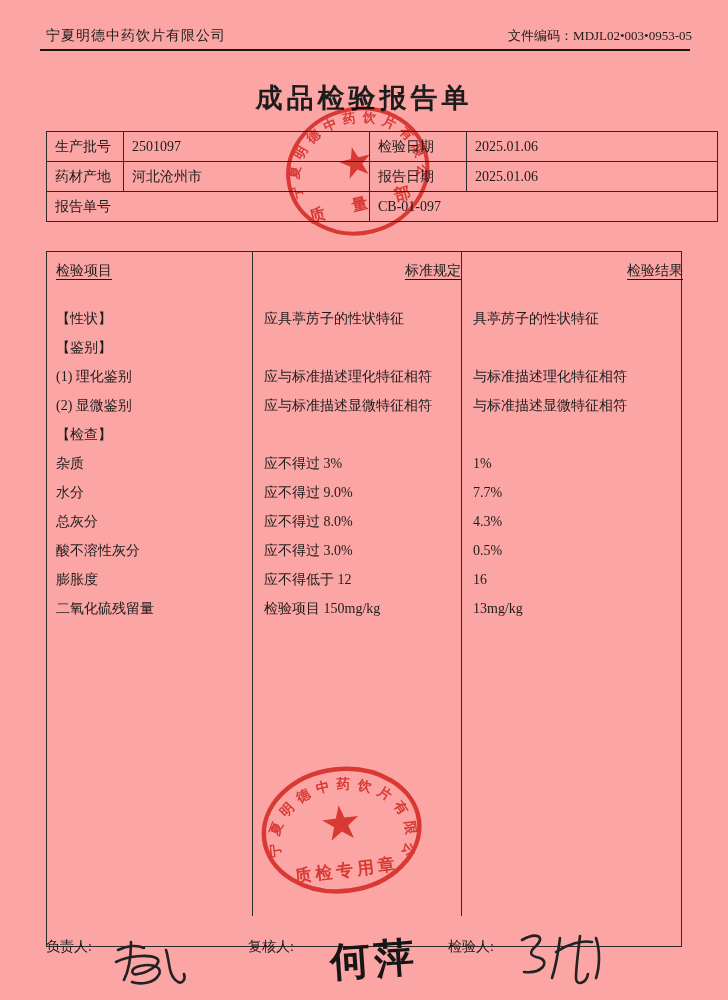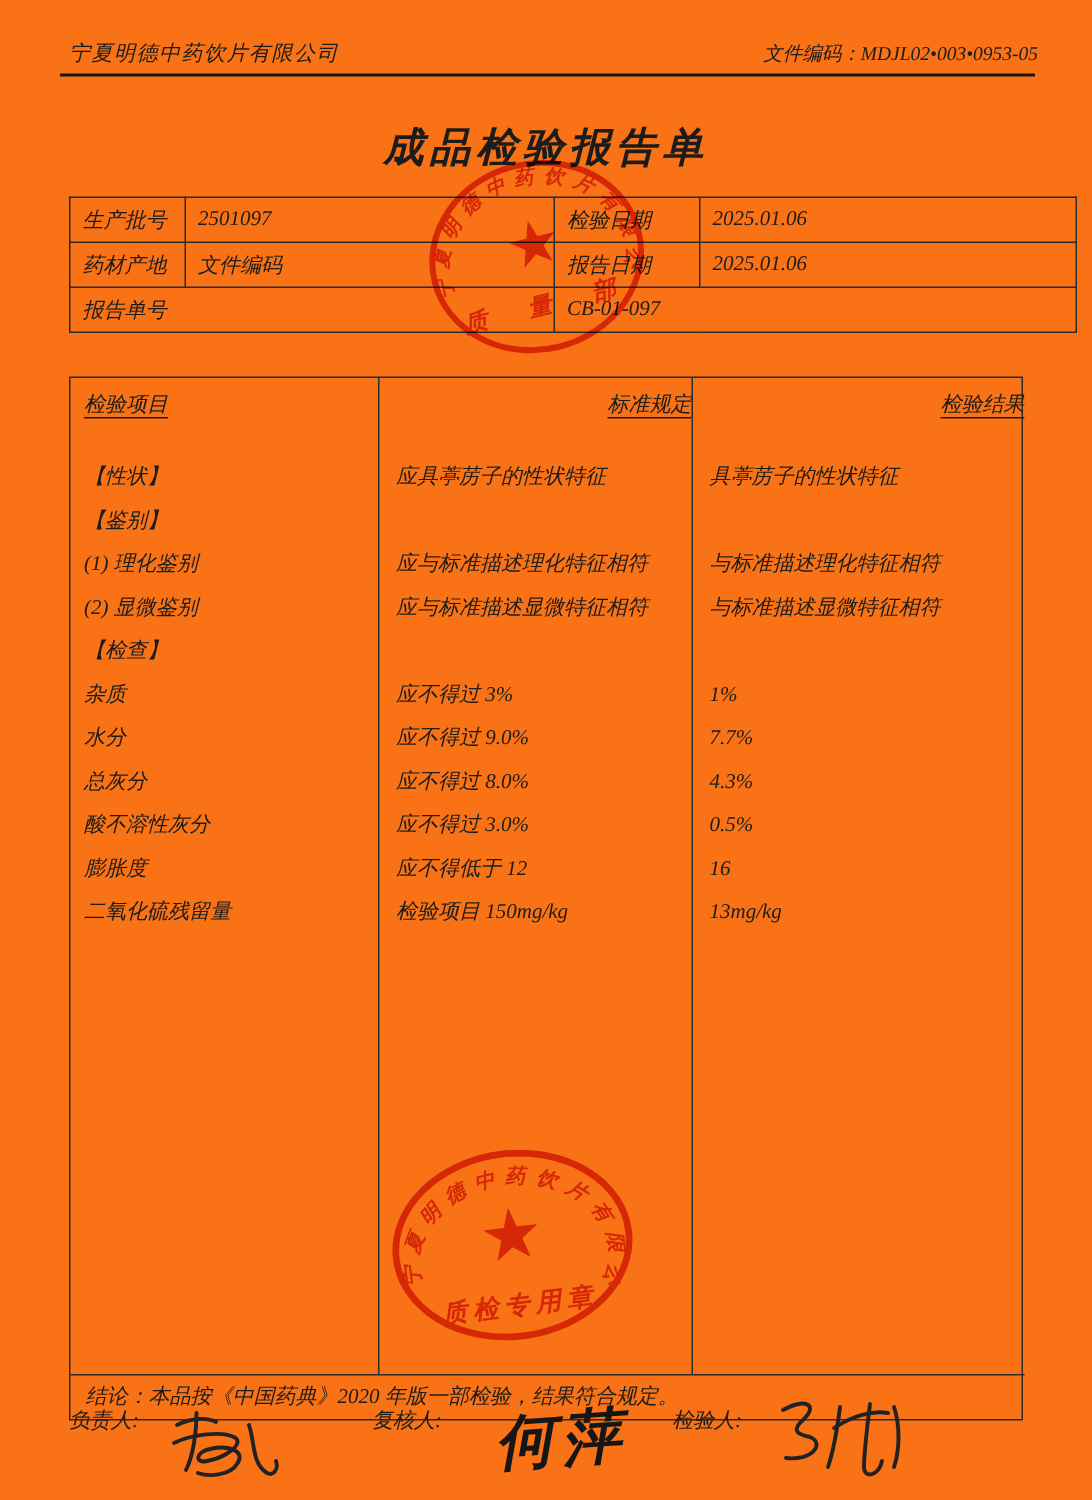--- a/index.html
+++ b/index.html
@@ -1,18 +1,18 @@
 <!DOCTYPE html>
 <html><head>
 <meta charset="utf-8">
 <style>
   html,body{margin:0;padding:0;background:#ffffff;}
   .page{
-    position:relative;width:728px;height:1000px;background:#f97316;overflow:hidden;
-    font-family:"Liberation Serif","DejaVu Serif",serif;color:#1c1c1c;font-style:italic;
+    position:relative;width:728px;height:1000px;background:#fca5a5;overflow:hidden;
+    font-family:"Liberation Serif","DejaVu Serif",serif;color:#1c1c1c;
   }
   
   .company{position:absolute;left:46px;top:27px;font-size:14px;letter-spacing:1px;}
   .doc-code{position:absolute;right:36px;top:27px;font-size:13px;}
   .head-rule{position:absolute;left:40px;top:49px;width:650px;height:2px;background:#161616;}
   
   .title{position:absolute;left:0;top:80px;width:100%;text-align:center;
          font-size:27px;font-weight:bold;letter-spacing:4px;}
   
   table.info{position:absolute;left:46px;top:131px;border-collapse:collapse;table-layout:fixed;}
@@ -57,21 +57,21 @@
   <table class="info">
     <tbody>
     <tr>
       <td class="w1">生产批号</td>
       <td class="w2">2501097</td>
       <td class="w3">检验日期</td>
       <td class="w4">2025.01.06</td>
     </tr>
     <tr>
       <td class="w1">药材产地</td>
-      <td class="w2">文件编码</td>
+      <td class="w2">河北沧州市</td>
       <td class="w3">报告日期</td>
       <td class="w4">2025.01.06</td>
     </tr>
     <tr>
       <td colspan="2">报告单号</td>
       <td colspan="2">CB-01-097</td>
     </tr>
   </tbody>
     </table>
 
@@ -121,21 +121,20 @@
     <div class="cell c3">16</div>
 
     <div class="cell c1">二氧化硫残留量</div>
     <div class="cell c2">检验项目 150mg/kg</div>
     <div class="cell c3">13mg/kg</div>
 
     <div class="cell c1"></div>
     <div class="cell c2"></div>
     <div class="cell c3"></div>
 
-    <div class="concl">结论：本品按《中国药典》2020 年版一部检验，结果符合规定。</div>
   </div>
 
   <svg class="stamp stamp-top" width="160" height="146" viewBox="0 0 160 146">
     <defs>
         <path id="arcTop" d="M 26,98 A 60,52 0 1 1 134,98" fill="none"></path>
       </defs>
     <ellipse cx="80" cy="72" rx="70" ry="62" fill="none" stroke="#d8453c" stroke-width="4"></ellipse>
     <text font-size="13" letter-spacing="6" fill="#d8453c" font-weight="bold">
       <textPath href="#arcTop" startOffset="14">宁夏明德中药饮片有限公司</textPath>
     </text>

